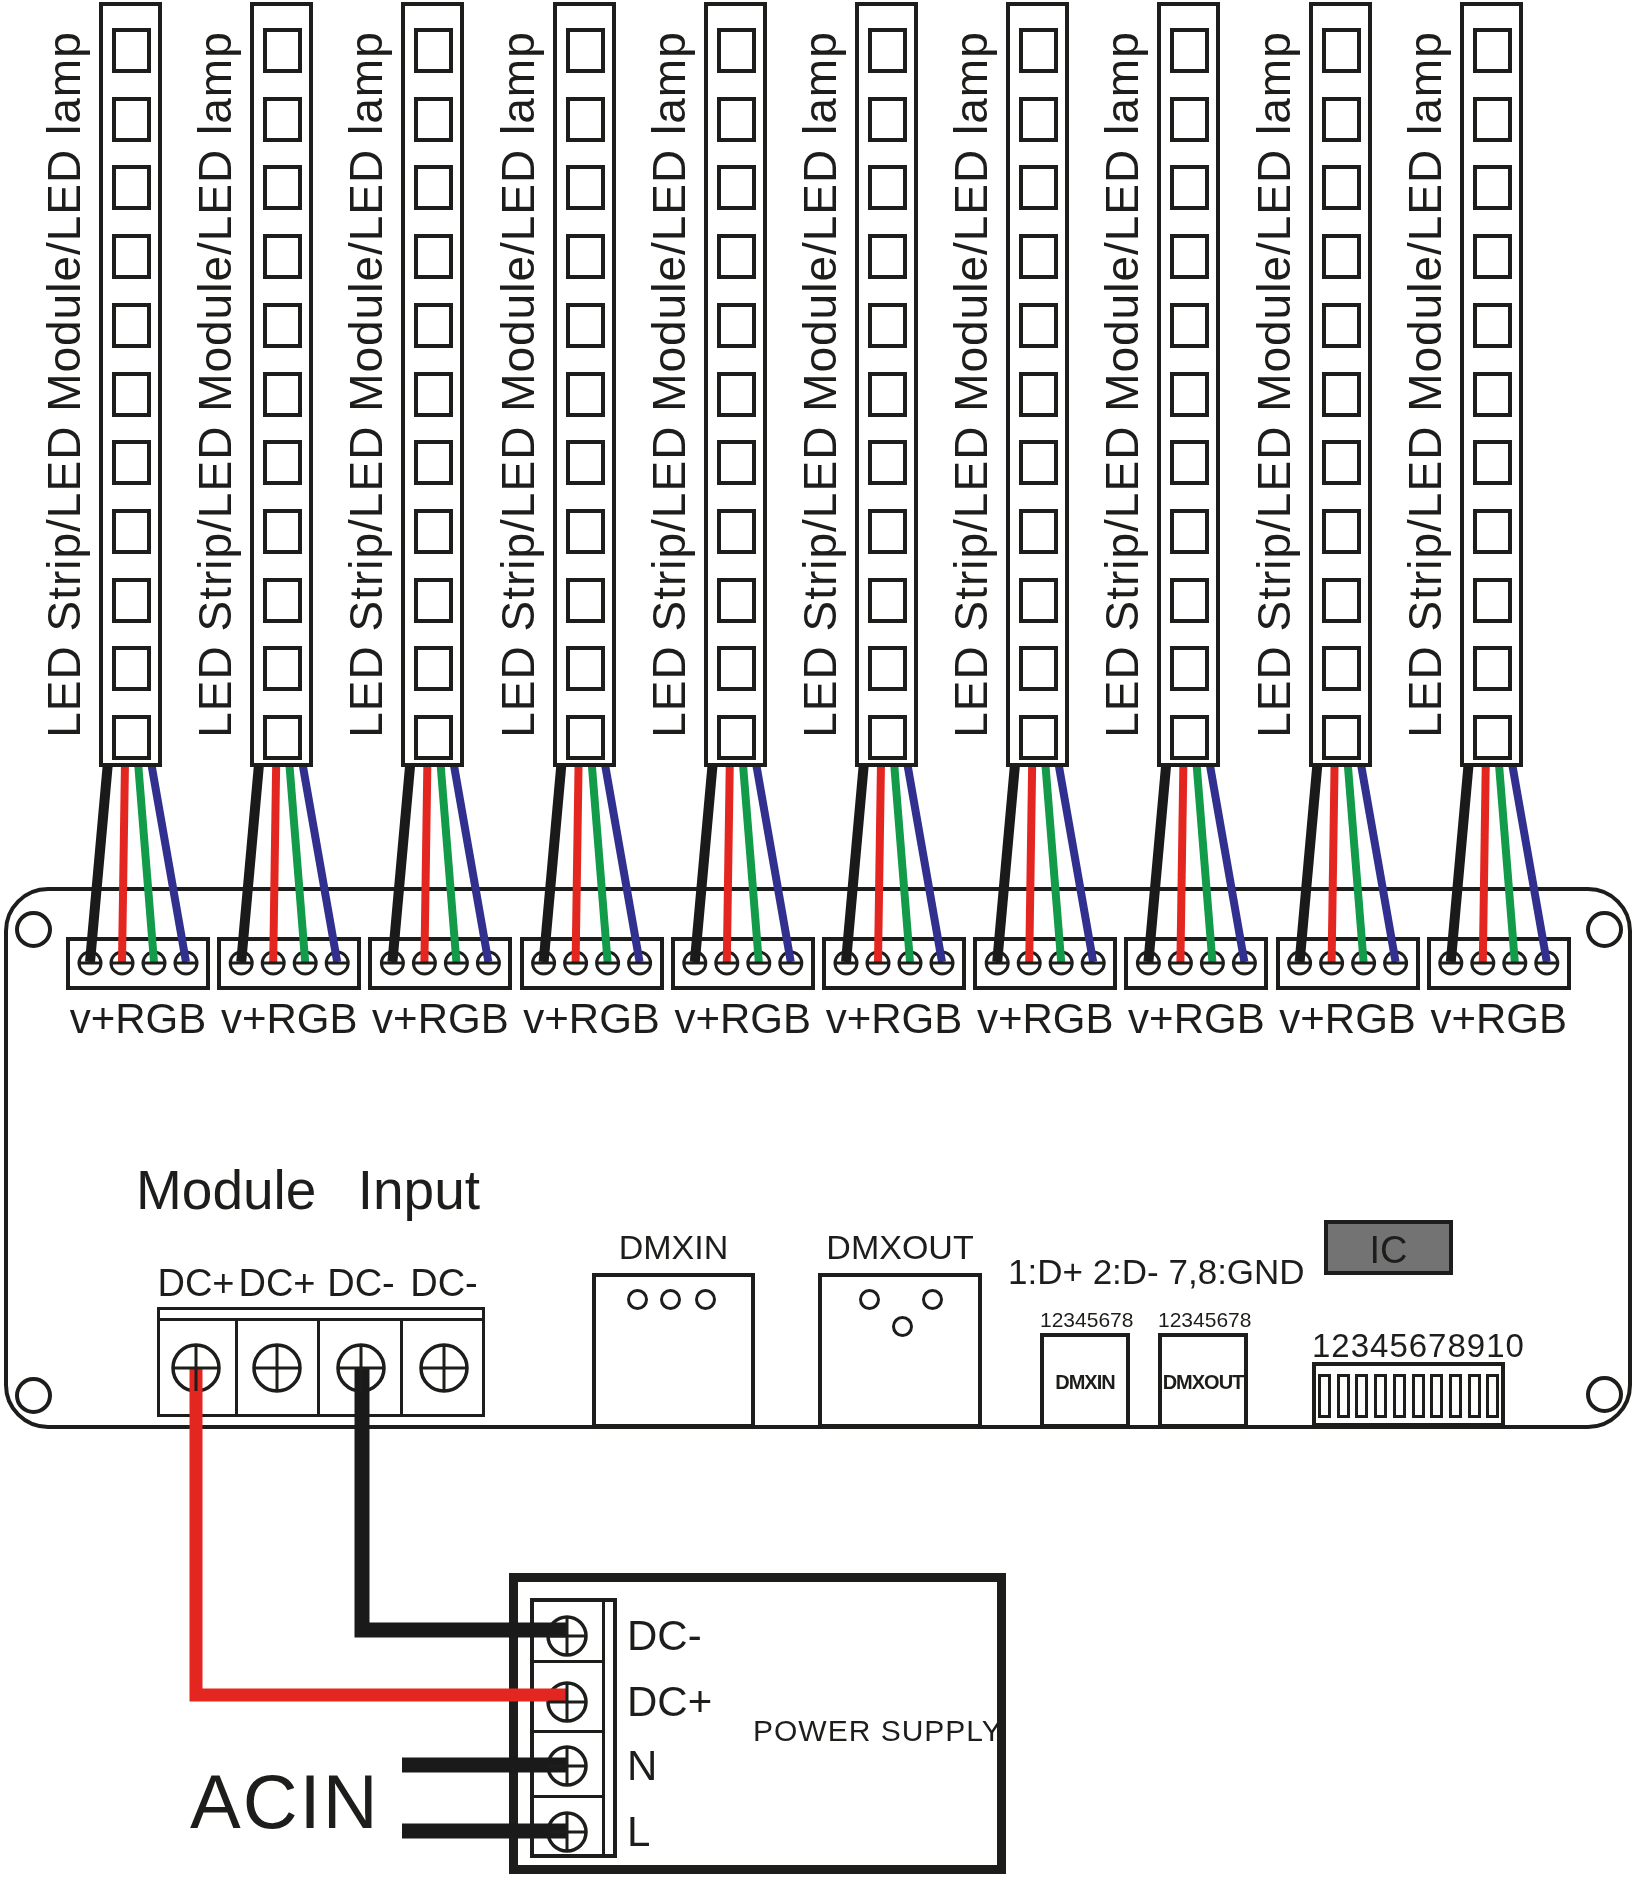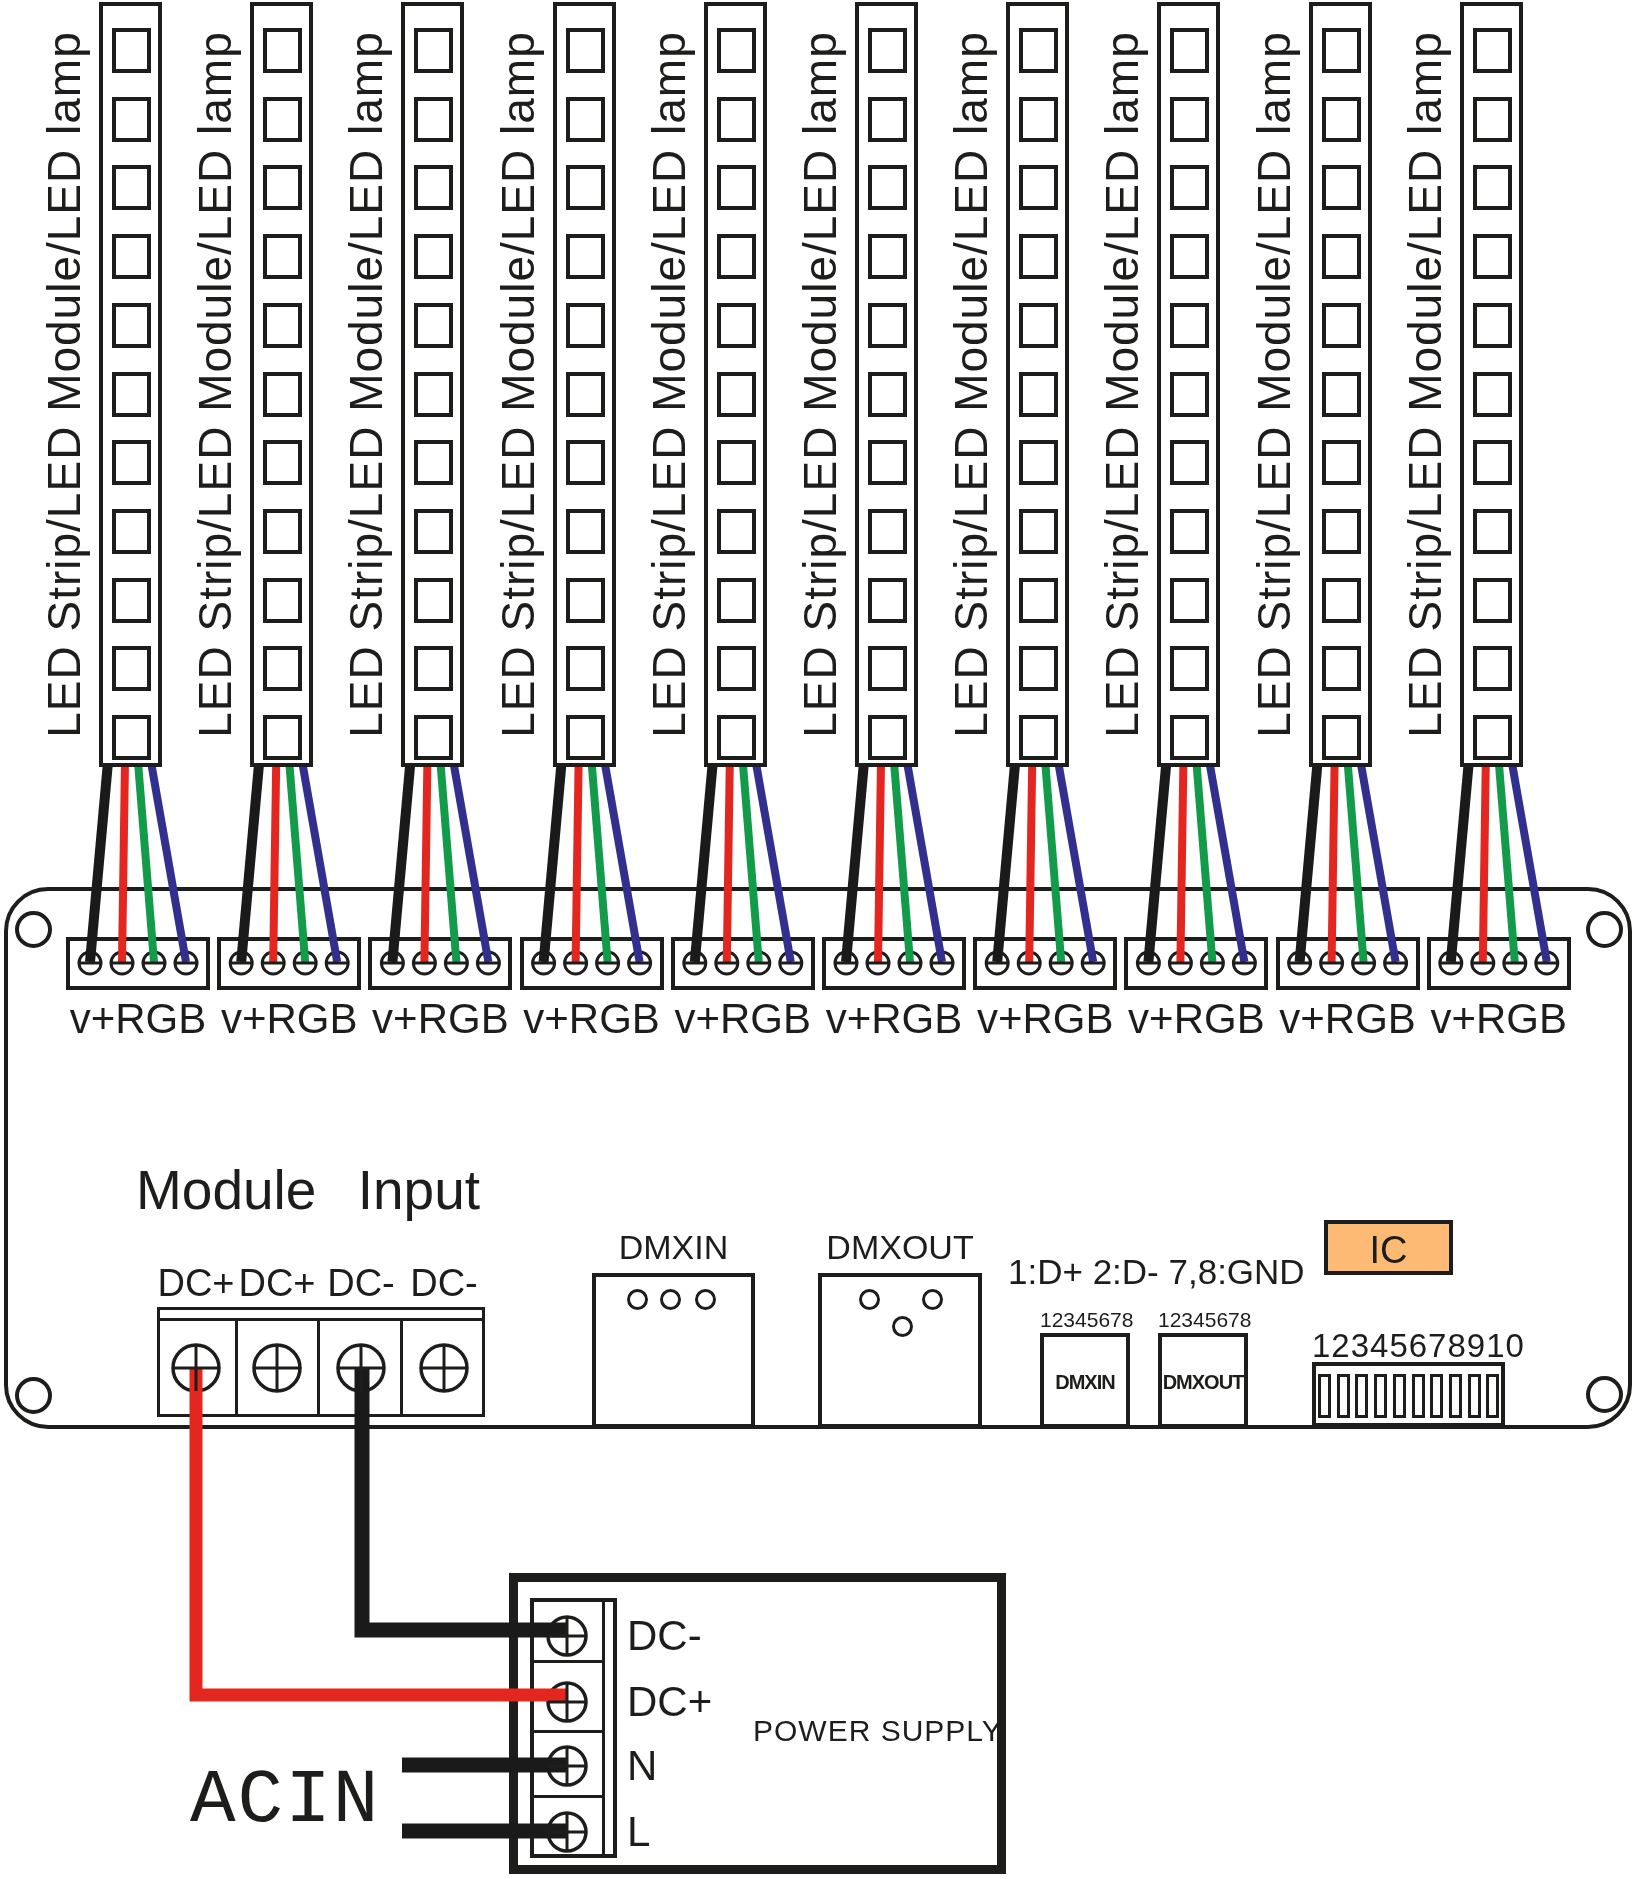--- a/index.html
+++ b/index.html
@@ -39,37 +39,37 @@
   .dmxbox{position:absolute;top:1273px;height:155px;border:4px solid #1d1d1b;
         box-sizing:border-box;background:#fff;z-index:10;}
   .dot{position:absolute;width:21px;height:21px;border:3px solid #1d1d1b;border-radius:50%;
         box-sizing:border-box;background:#fff;z-index:15;}
   #pinout{left:1008px;top:1252px;font-size:35px;}
   .pins{position:absolute;top:1308px;width:90px;text-align:center;font-size:21px;z-index:20;}
   .jack{position:absolute;top:1333px;width:90px;height:95px;border:4px solid #1d1d1b;
         box-sizing:border-box;background:#fff;z-index:10;text-align:center;}
   .jack span{display:block;margin-top:34px;font-size:20px;font-weight:bold;letter-spacing:-1px;}
   #ic-box{left:1324px;top:1220px;width:129px;height:55px;border:4px solid #1d1d1b;
-        box-sizing:border-box;background:#fdba74;z-index:10;text-align:center;}
+        box-sizing:border-box;background:#737373;z-index:10;text-align:center;}
   #ic-box span{display:block;margin-top:5px;font-size:38px;}
   #dip-numbers{left:1312px;top:1327px;width:193px;text-align:center;font-size:33px;letter-spacing:1px;}
   #dip-box{left:1312px;top:1362px;width:193px;height:65px;border:4px solid #1d1d1b;
         box-sizing:border-box;background:#fff;z-index:10;}
   .dipslot{position:absolute;top:8px;width:13px;height:44px;border:3px solid #1d1d1b;
         box-sizing:border-box;background:#fff;}
   
   #ps-box{left:509px;top:1573px;width:497px;height:301px;border:9px solid #1d1d1b;
         box-sizing:border-box;background:#fff;z-index:10;}
   #ps-strip{left:530px;top:1598px;width:87px;height:260px;border:4px solid #1d1d1b;
         box-sizing:border-box;background:#fff;z-index:11;}
   #ps-strip .vl{position:absolute;left:68px;top:0;width:3px;height:252px;background:#1d1d1b;}
   #ps-strip .hd{position:absolute;left:0;width:71px;height:3px;background:#1d1d1b;}
   .pslabel{position:absolute;left:627px;height:52px;line-height:52px;font-size:42px;z-index:20;}
   #ps-name{left:753px;top:1714px;font-size:30px;letter-spacing:1px;}
-  #acin{left:190px;top:1758px;font-size:76px;letter-spacing:2px;font-family:Liberation Mono, monospace;}
+  #acin{left:190px;top:1758px;font-size:76px;letter-spacing:2px;}
   #overlay{position:absolute;left:0;top:0;z-index:30;pointer-events:none;}
 </style>
 </head>
 <body>
 
 <div id="stage">
 
   <div id="board"></div>
   <div class="hole" style="left:15px;top:911px;"></div>
   <div class="hole" style="left:1586px;top:911px;"></div>

